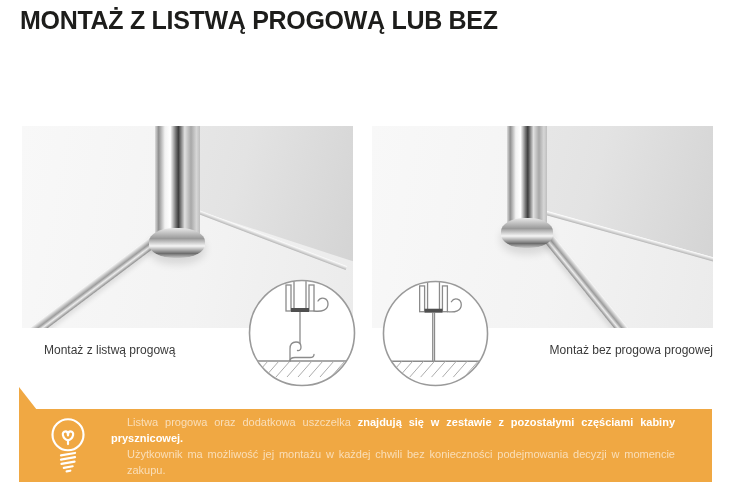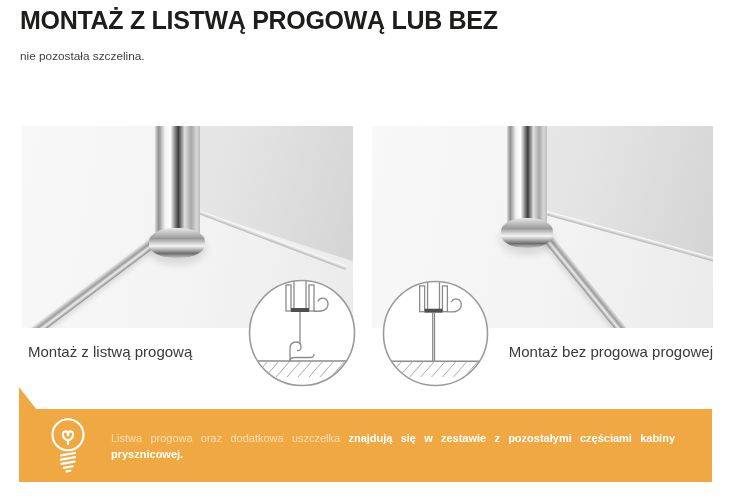--- a/index.html
+++ b/index.html
@@ -52,45 +52,44 @@
     box-shadow:0 3px 5px rgba(0,0,0,0.10); }
   .photo-left  .chrome-strip { left:12px;  top:200px; width:152px; transform:rotate(-37deg); }
   .photo-right .chrome-strip { left:171px; top:100px; width:142px; transform:rotate(51deg); }
 
   
   .inset { position:absolute; }
   .inset-left  { left:246px; top:277px; width:112px; height:112px; }
   .inset-right { left:380px; top:278px; width:111px; height:111px; }
   .inset svg { display:block; width:100%; height:100%; }
 
-  .caption { position:absolute; top:343px; font-size:15px; color:#3a3a3a; }
+  .caption { position:absolute; top:343px; font-size:12px; color:#3a3a3a;margin-left:16px; }
   .caption-left  { left:28px; }
   .caption-right { right:23px; text-align:right; }
 
   
   .note { position:absolute; left:19px; top:409px; width:693px; height:73px;
           display:flex; align-items:center; padding-left:26px; }
   .note-tail { position:absolute; left:0; top:-22px; width:18px; height:23px;
                clip-path:polygon(0 0, 0 100%, 100% 100%); }
   .bulb { width:46px; height:62px; flex:0 0 auto; margin-right:20px; }
   .bulb svg { display:block; width:100%; height:100%; }
   .note-text { width:564px; font-size:11px; line-height:16px; }
   .note-line { text-align:justify; text-align-last:justify; }
-  .note-text .light { color:rgba(255,255,255,0.62); }
+  .note-text .light { color:rgba(255,255,255,0.62);margin-left:16px; }
   .note-text b { color:#ffffff; font-weight:700; }
 </style>
 </head>
 <body>
 
 <div class="page">
 
   <h1 class="title">MONTAŻ Z LISTWĄ PROGOWĄ LUB BEZ</h1>
 
   <div class="intro">
-    <div class="lline">nie pozostała szczelina.</div>
   </div>
 
   <div class="photo photo-left">
     <div class="wall"></div>
     <div class="junction"></div>
     <div class="chrome-strip"></div>
     <div class="chrome-bar"></div>
     <div class="chrome-foot"></div>
   </div>
 
@@ -184,16 +183,17 @@
           <path d="M17,52 l14,-2.4"></path>
           <path d="M19.5,56.3 l9.5,-1.7"></path>
           <path d="M22.5,60 l4,-0.7"></path>
         </g>
       </svg>
     </div>
     <div class="note-text">
       <div class="note-line">
         <span class="light">Listwa progowa oraz dodatkowa uszczelka </span><b>znajdują się w zestawie z pozostałymi częściami kabiny prysznicowej.</b>
       </div>
+      <div class="note-line light">Użytkownik ma możliwość jej montażu w każdej chwili bez konieczności podejmowania decyzji w momencie zakupu.</div>
     </div>
   </div>
 
 </div>
 
 </body></html>

